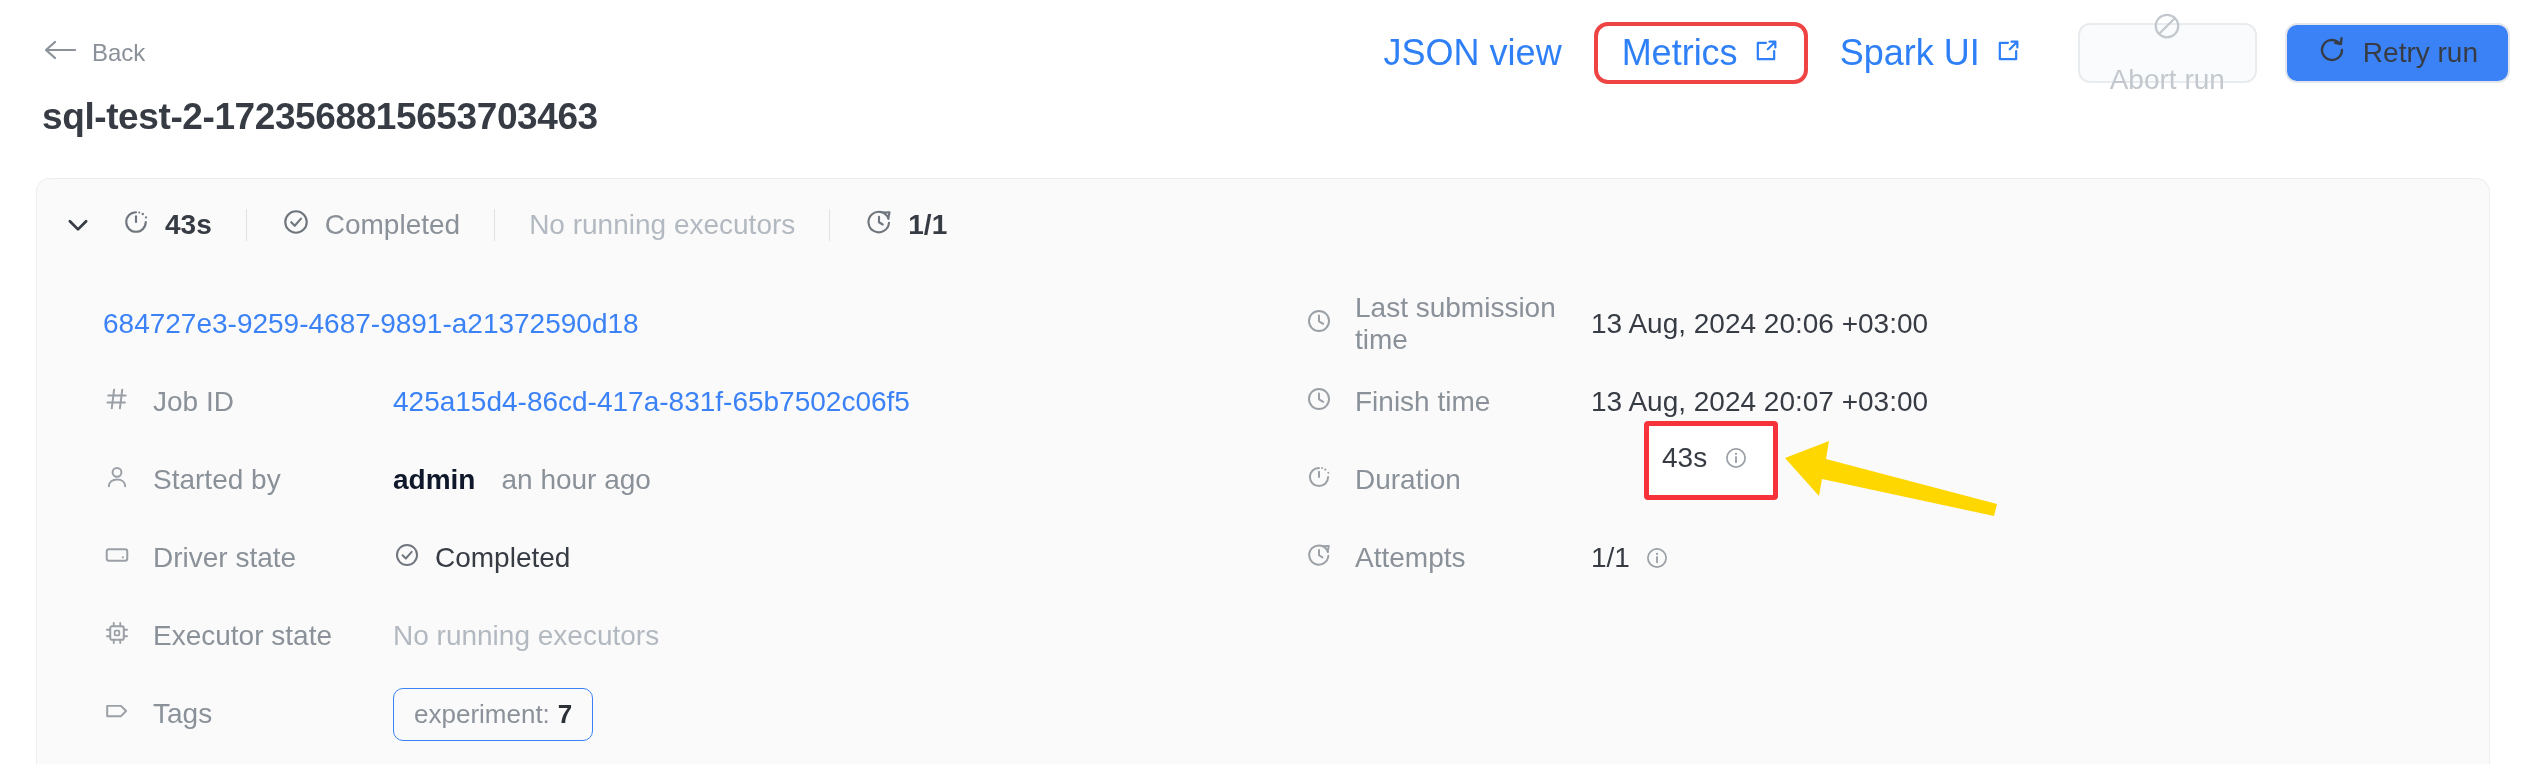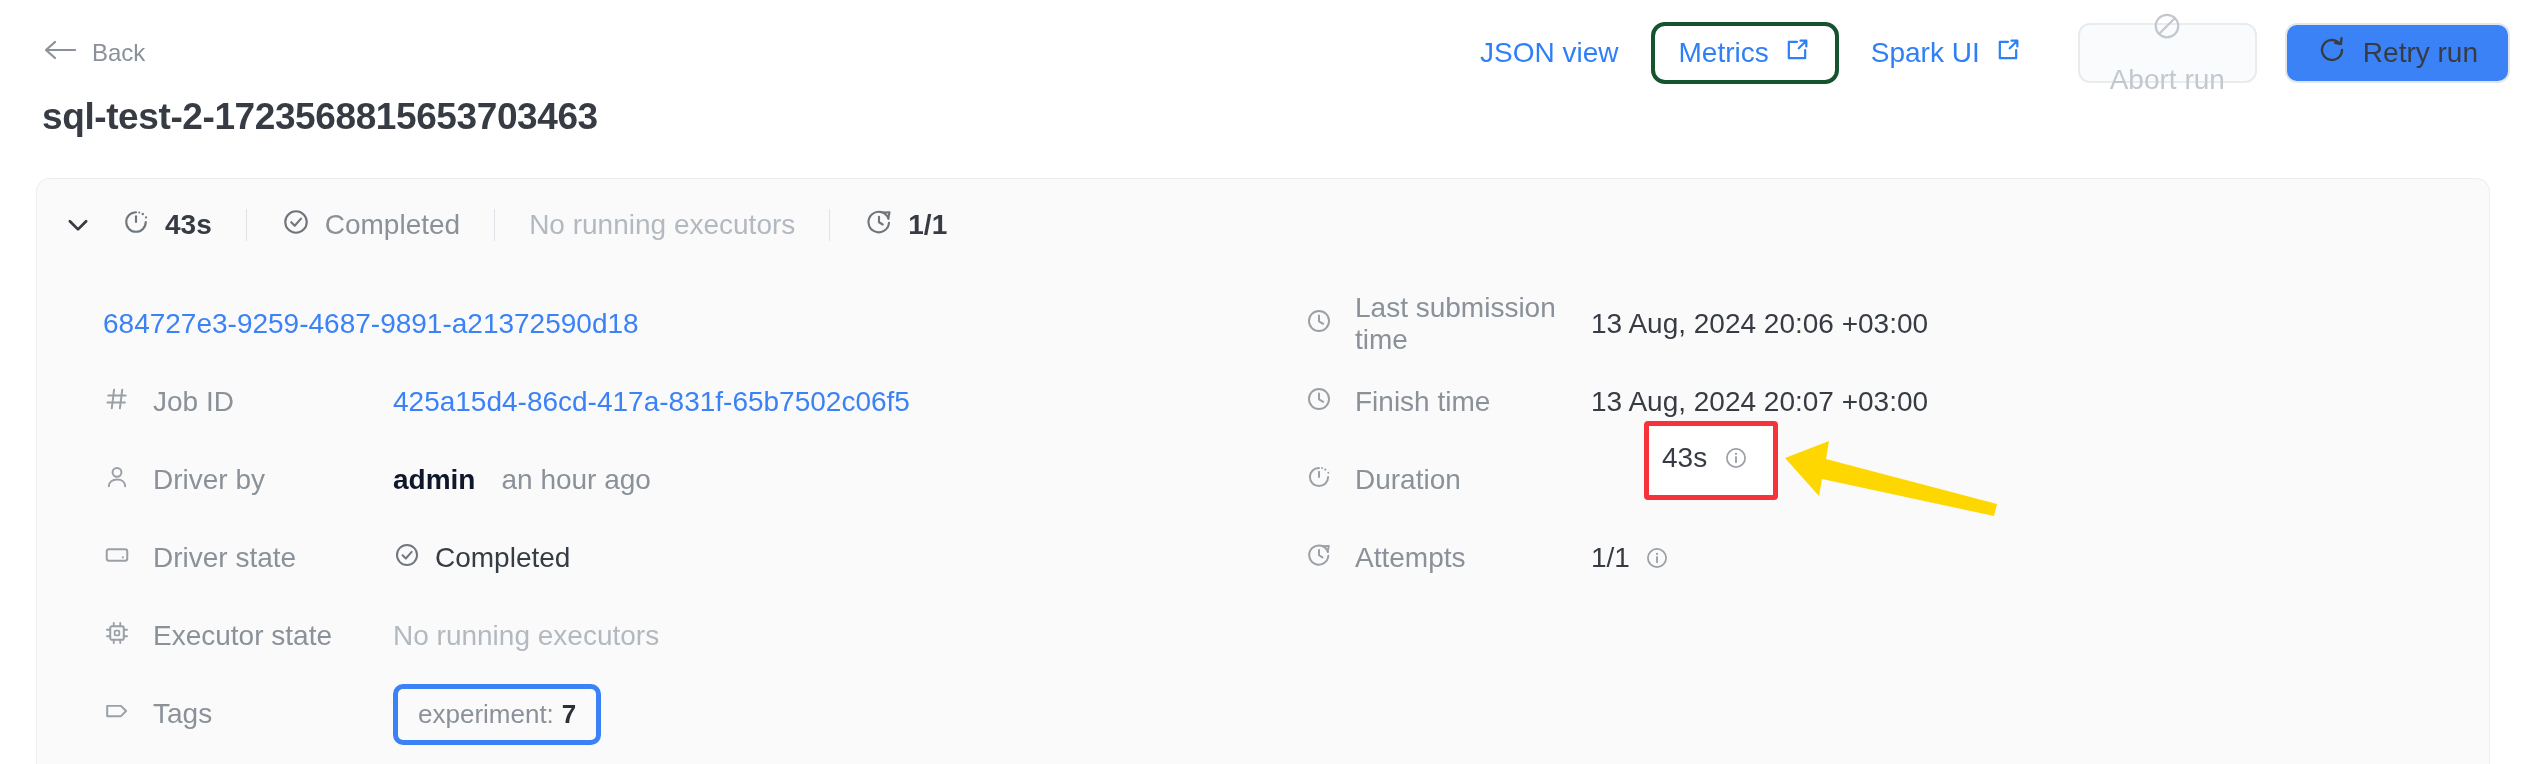--- a/index.html
+++ b/index.html
@@ -27,26 +27,26 @@
     letter-spacing: -0.4px; white-space: nowrap;
   }
 
   .actions {
     position: absolute; right: 36px; top: 24px;
     display: flex; align-items: center; gap: 0;
     height: 58px;
   }
   .link-btn {
     display: flex; align-items: center; gap: 14px;
-    color: #2f80f7; font-size: 28px; cursor: pointer;
+    color: #2f80f7; font-size: 36px; cursor: pointer;
     background: transparent; border: none; white-space: nowrap;
     padding: 0 20px; height: 58px;
   }
   .link-btn.focused {
-    border: 4px solid #14532d; border-radius: 14px;
+    border: 4px solid #ef4444; border-radius: 14px;
     padding: 0 24px; height: 62px;
   }
   .outline-btn {
     display: flex; align-items: center; justify-content: center; gap: 16px;
     height: 60px; padding: 0 30px;
     border: 2px solid #e3e6ea; border-radius: 12px;
     background: #3b82f6; font-size: 28px; color: #373c44;
     cursor: pointer; white-space: nowrap;
   }
   .outline-btn.disabled {
@@ -96,21 +96,21 @@
   .col-right .dlabel { width: 286px; flex: 0 0 286px; }
   .dvalue { font-size: 28px; color: #373c44; display: flex; align-items: center; gap: 14px; }
   .dvalue.uuid { color: #3b82f6; }
   .dvalue.muted { color: #b3b9c0; }
   .dvalue .who { font-weight: 700; color: #0f172a; }
   .dvalue .ago { color: #8a9199; margin-left: 12px; }
   .dvalue .ok { display: flex; align-items: center; gap: 14px; color: #373c44; }
 
   .tag-chip {
     display: inline-flex; align-items: baseline; gap: 8px;
-    border: 5px solid #3b82f6; border-radius: 10px;
+    border: 1px solid #3b82f6; border-radius: 10px;
     padding: 10px 20px; background: #fafafa;
     font-size: 26px;
   }
   .tag-key { color: #8a9199; }
   .tag-val { color: #2c3138; font-weight: 700; }
 
   .info-ico { display: inline-flex; }
 
   
   .red-box {
@@ -270,21 +270,21 @@
         </div>
 
         <div class="drow">
           <div class="dlabel">
             <span>
               <svg width="28" height="28" viewBox="0 0 24 24" fill="none">
                 <circle cx="12" cy="8" r="3.8" stroke="#9aa0a6" stroke-width="1.7"></circle>
                 <path d="M5 20 C5 16.2 8.2 14.2 12 14.2 C15.8 14.2 19 16.2 19 20" stroke="#9aa0a6" stroke-width="1.7" stroke-linecap="round"></path>
               </svg>
             </span>
-            <span>Driver by</span>
+            <span>Started by</span>
           </div>
           <div class="dvalue">
             <span class="who">admin</span>
             <span class="ago">an hour ago</span>
           </div>
         </div>
 
         <div class="drow">
           <div class="dlabel">
             <span>

